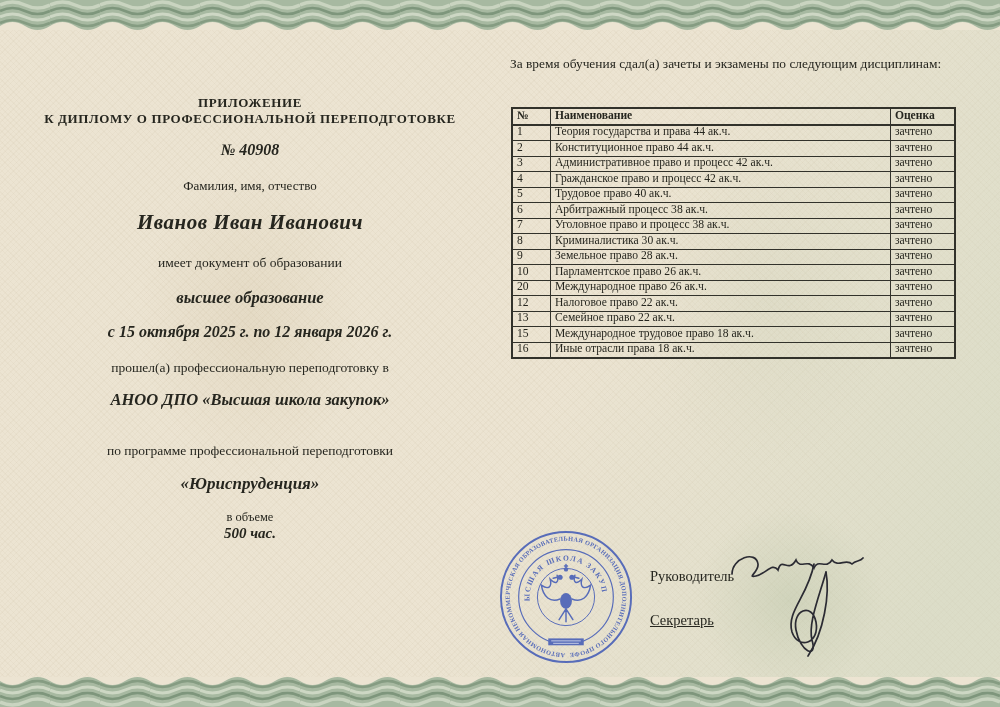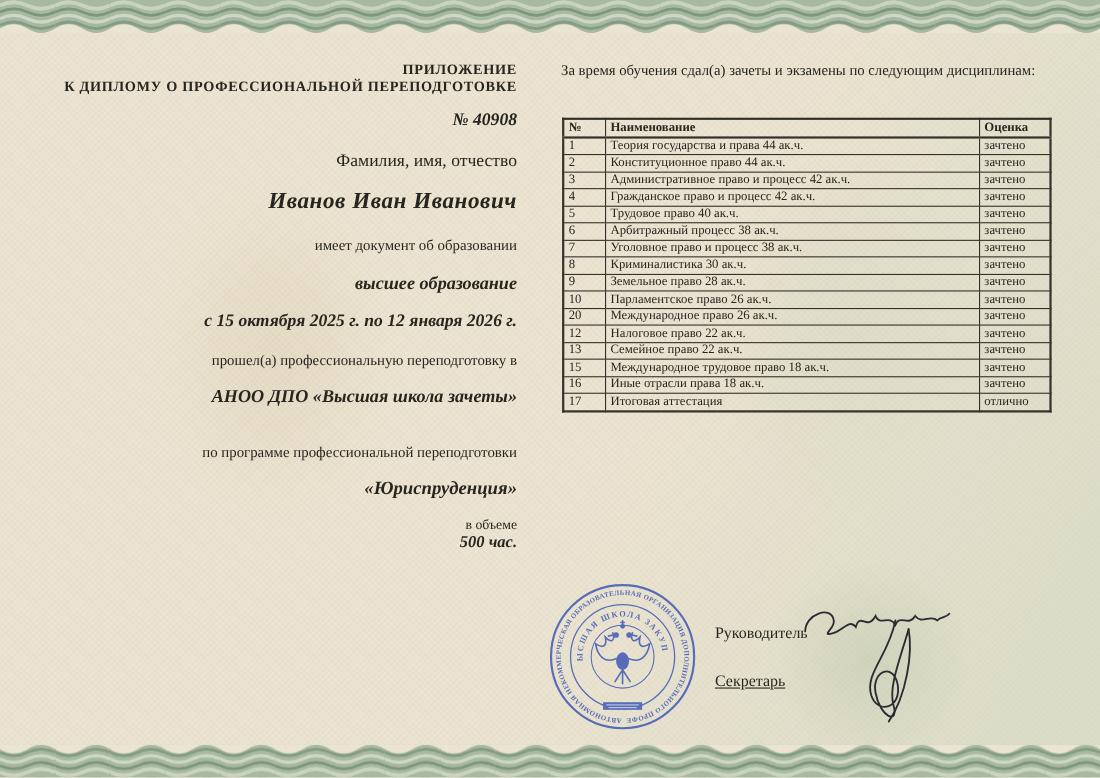--- a/index.html
+++ b/index.html
@@ -16,27 +16,27 @@
       repeating-linear-gradient(45deg, rgba(160,140,100,0.05) 0 1px, rgba(0,0,0,0) 1px 4px),
       repeating-linear-gradient(-45deg, rgba(160,140,100,0.05) 0 1px, rgba(0,0,0,0) 1px 4px);
     position:relative;
   }
   .band{position:absolute;left:0;width:1000px;height:30px;display:block;}
   .band-top{top:0;}
   .band-bottom{bottom:0;transform:scaleY(-1);}
 
   
   .left-col{position:absolute;left:30px;top:0;width:440px;height:707px;}
-  .left-col .line{position:absolute;left:0;right:0;text-align:right;white-space:nowrap;}
+  .left-col .line{position:absolute;left:0;right:0;text-align:center;white-space:nowrap;margin-top:40px;}
   .t-bold{font-weight:bold;letter-spacing:0.6px;font-size:13px;}
   .bi{font-weight:bold;font-style:italic;}
   .doc-title1{top:55px;}
   .doc-title2{top:71px;}
   .doc-number{top:101px;font-size:16px;}
-  .fio-label{top:138px;font-size:16px;}
+  .fio-label{top:138px;font-size:13px;}
   .full-name{top:170px;font-size:21px;letter-spacing:0.5px;}
   .has-doc{top:215px;font-size:13.5px;}
   .edu-level{top:248px;font-size:16.5px;}
   .period{top:283px;font-size:16px;}
   .passed{top:320px;font-size:13.5px;}
   .org{top:350px;font-size:16.5px;}
   .prog-label{top:403px;font-size:13.5px;}
   .prog-name{top:434px;font-size:17px;}
   .vol-label{top:470px;font-size:12.5px;}
   .vol-value{top:485px;font-size:15px;}
@@ -83,21 +83,21 @@
 <div class="left-col">
   <div class="line t-bold doc-title1">ПРИЛОЖЕНИЕ</div>
   <div class="line t-bold doc-title2">К ДИПЛОМУ О ПРОФЕССИОНАЛЬНОЙ ПЕРЕПОДГОТОВКЕ</div>
   <div class="line bi doc-number">№ 40908</div>
   <div class="line fio-label">Фамилия, имя, отчество</div>
   <div class="line bi full-name">Иванов Иван Иванович</div>
   <div class="line has-doc">имеет документ об образовании</div>
   <div class="line bi edu-level">высшее образование</div>
   <div class="line bi period">с 15 октября 2025 г. по 12 января 2026 г.</div>
   <div class="line passed">прошел(а) профессиональную переподготовку в</div>
-  <div class="line bi org">АНОО ДПО «Высшая школа зачеты»</div>
+  <div class="line bi org">АНОО ДПО «Высшая школа закупок»</div>
   <div class="line prog-label">по программе профессиональной переподготовки</div>
   <div class="line bi prog-name">«Юриспруденция»</div>
   <div class="line vol-label">в объеме</div>
   <div class="line bi vol-value">500 час.</div>
 </div>
 
 <div class="right-col">
   <div class="intro">За время обучения сдал(а) зачеты и экзамены по следующим дисциплинам:</div>
 
   <table class="disc-table">
@@ -176,25 +176,20 @@
         </tr>
         <tr>
           <td class="c-num">15</td>
           <td class="c-name">Международное трудовое право 18 ак.ч.</td>
           <td class="c-grade">зачтено</td>
         </tr>
         <tr>
           <td class="c-num">16</td>
           <td class="c-name">Иные отрасли права 18 ак.ч.</td>
           <td class="c-grade">зачтено</td>
-        </tr>
-        <tr>
-          <td class="c-num">17</td>
-          <td class="c-name">Итоговая аттестация</td>
-          <td class="c-grade">отлично</td>
         </tr>
       </tbody>
   </table>
 </div>
 
 <svg class="seal" viewBox="0 0 140 140">
   <defs>
     <path id="sealOuterPath" d="M69,127 A57,57 0 1 1 71,127"></path>
     <path id="sealInnerPath" d="M33,70 A37,37 0 0 1 107,70"></path>
   </defs>

